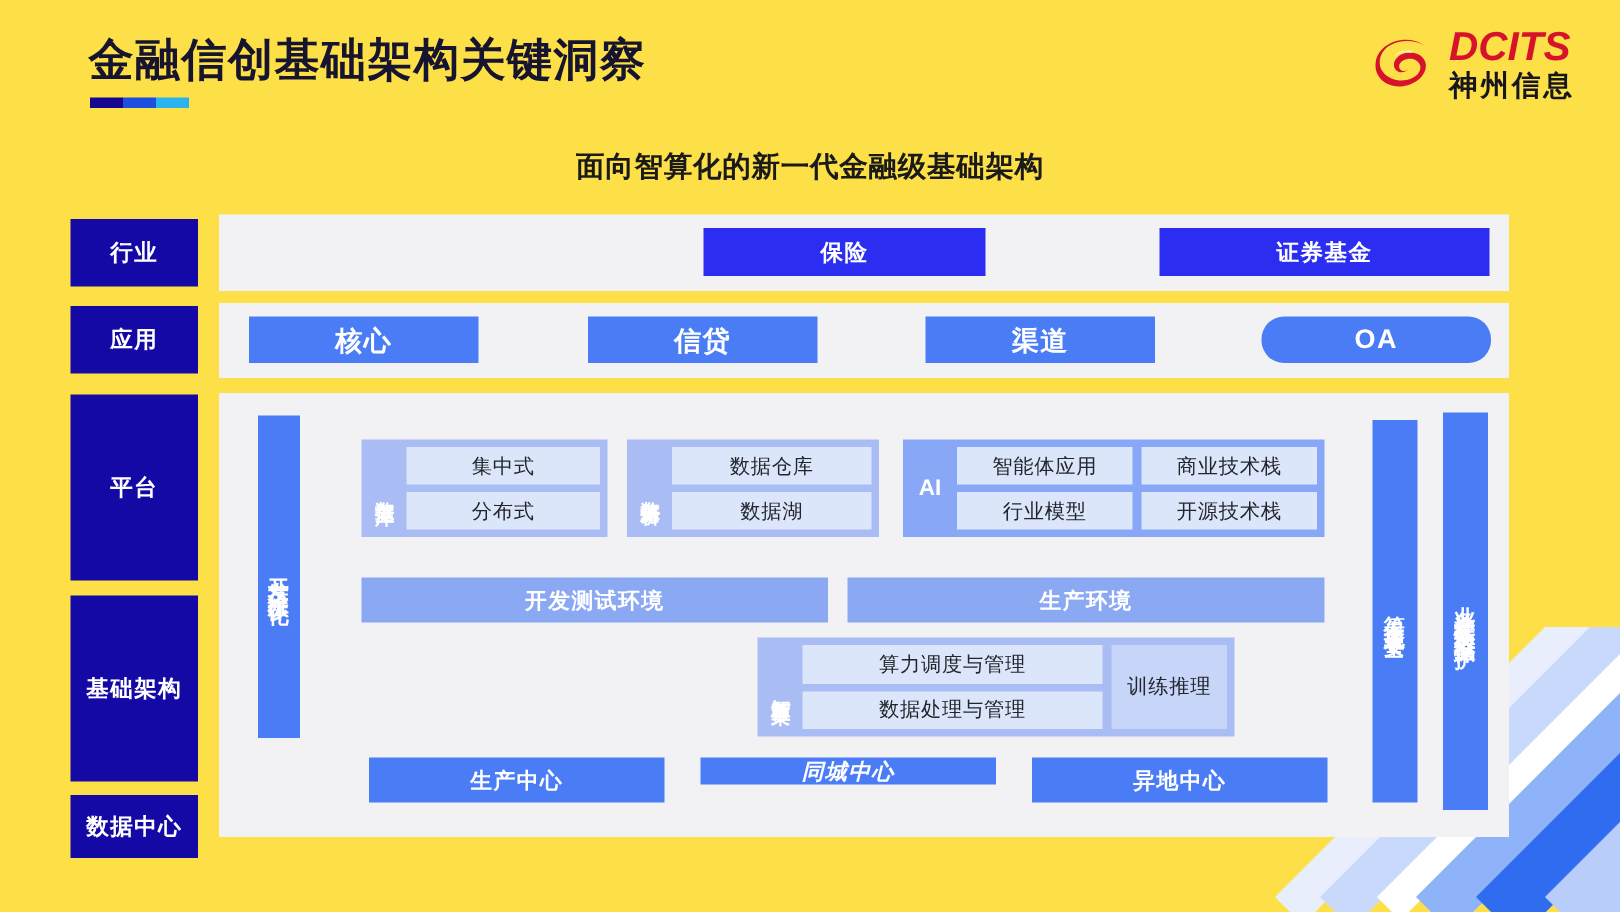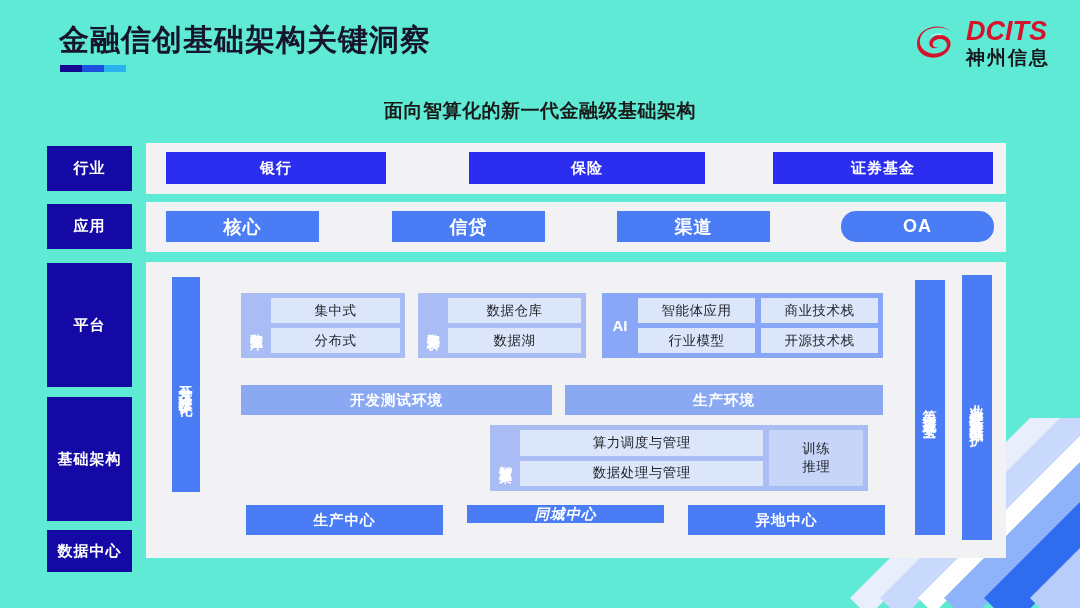--- a/index.html
+++ b/index.html
@@ -5,21 +5,21 @@
   * { box-sizing: border-box; margin: 0; padding: 0; }
   html, body {
     width: 1080px; height: 608px;
     background: #ffffff;
     font-family: "Liberation Sans", "DejaVu Sans", sans-serif;
     overflow: hidden;
   }
   #page {
     position: relative;
     width: 1080px; height: 608px;
-    background: #5eead4;
+    background: #fde047;
     overflow: hidden;
   }
 
   
   .corner-deco {
     position: absolute;
     right: 0; bottom: 0;
     width: 300px; height: 190px;
     overflow: hidden;
     pointer-events: none;
@@ -175,21 +175,21 @@
     color: #ffffff;
     font-size: 14.5px;
     letter-spacing: 1px;
   }
   .train-box {
     background: #c6d5f8;
     color: #22252b;
     font-size: 13.5px;
     font-weight: normal;
     line-height: 1.35;
-    flex-direction: column;
+    flex-direction: row;
     display: flex;
     align-items: center;
     justify-content: center;
   }
   .dc-bar {
     background: #4a7df5;
     color: #ffffff;
     font-size: 14.5px;
     letter-spacing: 1px;
   }
@@ -254,24 +254,21 @@
   <div class="stage-label" style="left:47px; top:263px; width:85px; height:124px;">
     <span>平台</span>
   </div>
   <div class="stage-label" style="left:47px; top:397px; width:85px; height:124px;">
     <span>基础架构</span>
   </div>
   <div class="stage-label" style="left:47px; top:530px; width:85px; height:42px;">
     <span>数据中心</span>
   </div>
 
-  <div class="box industry-box" style="left:166px; top:152px; width:220px; height:32px;">
-    <span>银行</span>
-  </div>
-  <div class="box industry-box" style="left:469px; top:152px; width:236px; height:32px;">
+  <div class="box industry-box" style="left:469px; top:152px; width:188px; height:32px;">
     <span>保险</span>
   </div>
   <div class="box industry-box" style="left:773px; top:152px; width:220px; height:32px;">
     <span>证券基金</span>
   </div>
 
   <div class="box app-box" style="left:166px; top:211px; width:153px; height:31px;">
     <span>核心</span>
   </div>
   <div class="box app-box" style="left:392px; top:211px; width:153px; height:31px;">
@@ -319,21 +316,21 @@
   </div>
 
   <div class="box env-bar" style="left:241px; top:385px; width:311px; height:30px;">
     <span>开发测试环境</span>
   </div>
   <div class="box env-bar" style="left:565px; top:385px; width:318px; height:30px;">
     <span>生产环境</span>
   </div>
 
 
-  <div class="group" style="left:490px; top:425px; width:378px; height:66px;">
+  <div class="group" style="left:505px; top:425px; width:318px; height:66px;">
     <span class="group-label">智算框架</span>
     <div class="group-items two-col">
       <div class="col" style="flex:2.6">
         <div class="item">算力调度与管理</div>
         <div class="item">数据处理与管理</div>
       </div>
       <div class="col" style="flex:1">
         <div class="item train-box">
           <span>训练</span>
           <span>推理</span>

